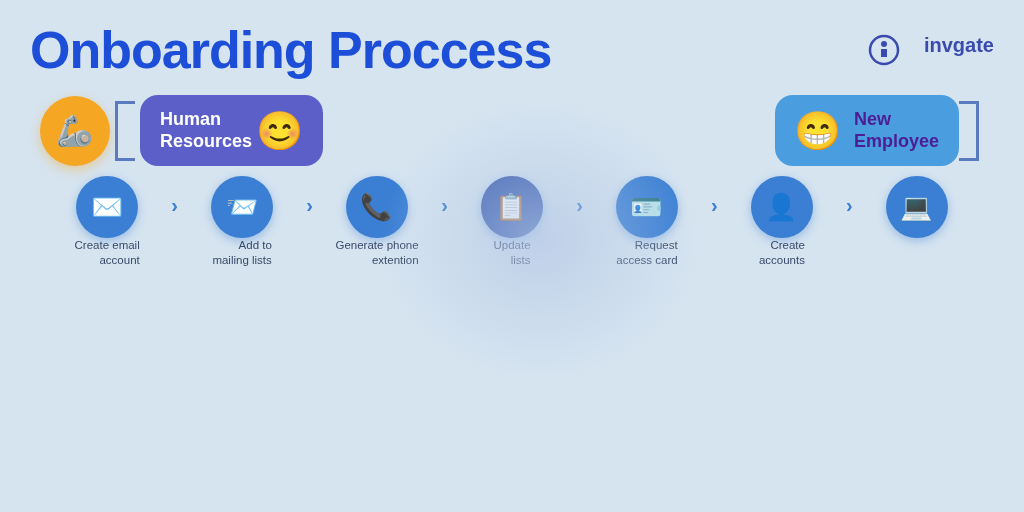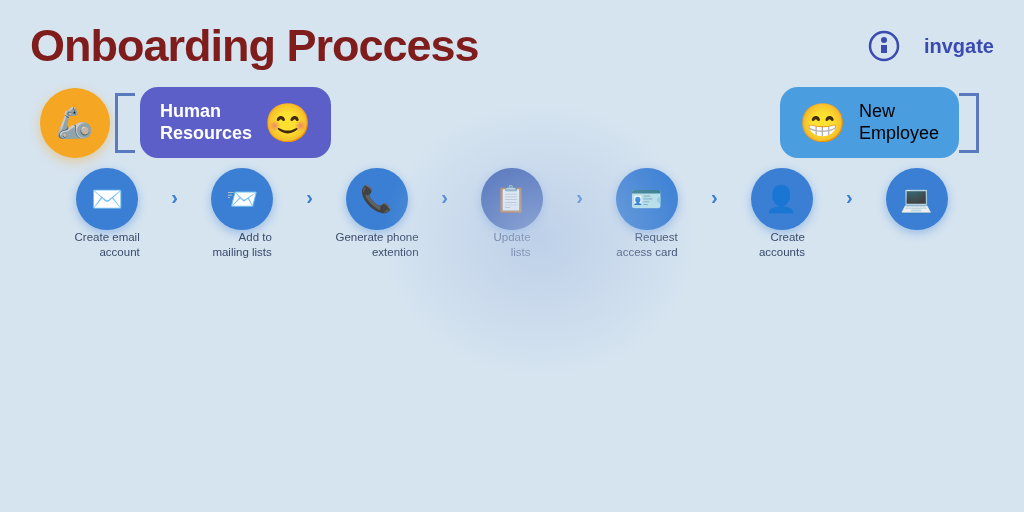--- a/index.html
+++ b/index.html
@@ -34,29 +34,28 @@
 
     
     .header {
       display: flex;
       align-items: center;
       justify-content: space-between;
       margin-bottom: 15px;
     }
 
     .page-title {
-      font-size: 45px;
+      font-size: 52px;
       font-weight: 800;
-      color: #7f1d1d;
+      color: #1d4ed8;
       letter-spacing: -1px;
     }
 
     .brand {
       display: flex;
-      align-items: center;
       gap: 24px;
     }
 
     .brand-icon {
       width: 32px;
       height: 32px;
     }
 
     .brand-name {
       font-size: 20px;
@@ -107,21 +106,21 @@
       margin-right: 5px;
       flex-shrink: 0;
     }
 
     .hr-card {
       background: #5b5fc7;
       border-radius: 18px;
       padding: 14px 20px;
       display: flex;
       align-items: center;
-      gap: 12px;
+      gap: 4px;
       min-width: 170px;
     }
 
     .hr-card-text {
       color: white;
       font-size: 18px;
       font-weight: 700;
       line-height: 1.2;
     }
 
@@ -148,23 +147,23 @@
       background: #4a9ee0;
       border-radius: 18px;
       padding: 14px 20px;
       display: flex;
       align-items: center;
       gap: 12px;
       min-width: 170px;
     }
 
     .new-emp-text {
-      color: #000000;
+      color: #4c1d95;
       font-size: 18px;
-      font-weight: 400;
+      font-weight: 700;
       line-height: 1.2;
     }
 
     .step-circle {
       width: 62px;
       height: 62px;
       border-radius: 50%;
       background: #3a7fd4;
       display: flex;
       align-items: center;

